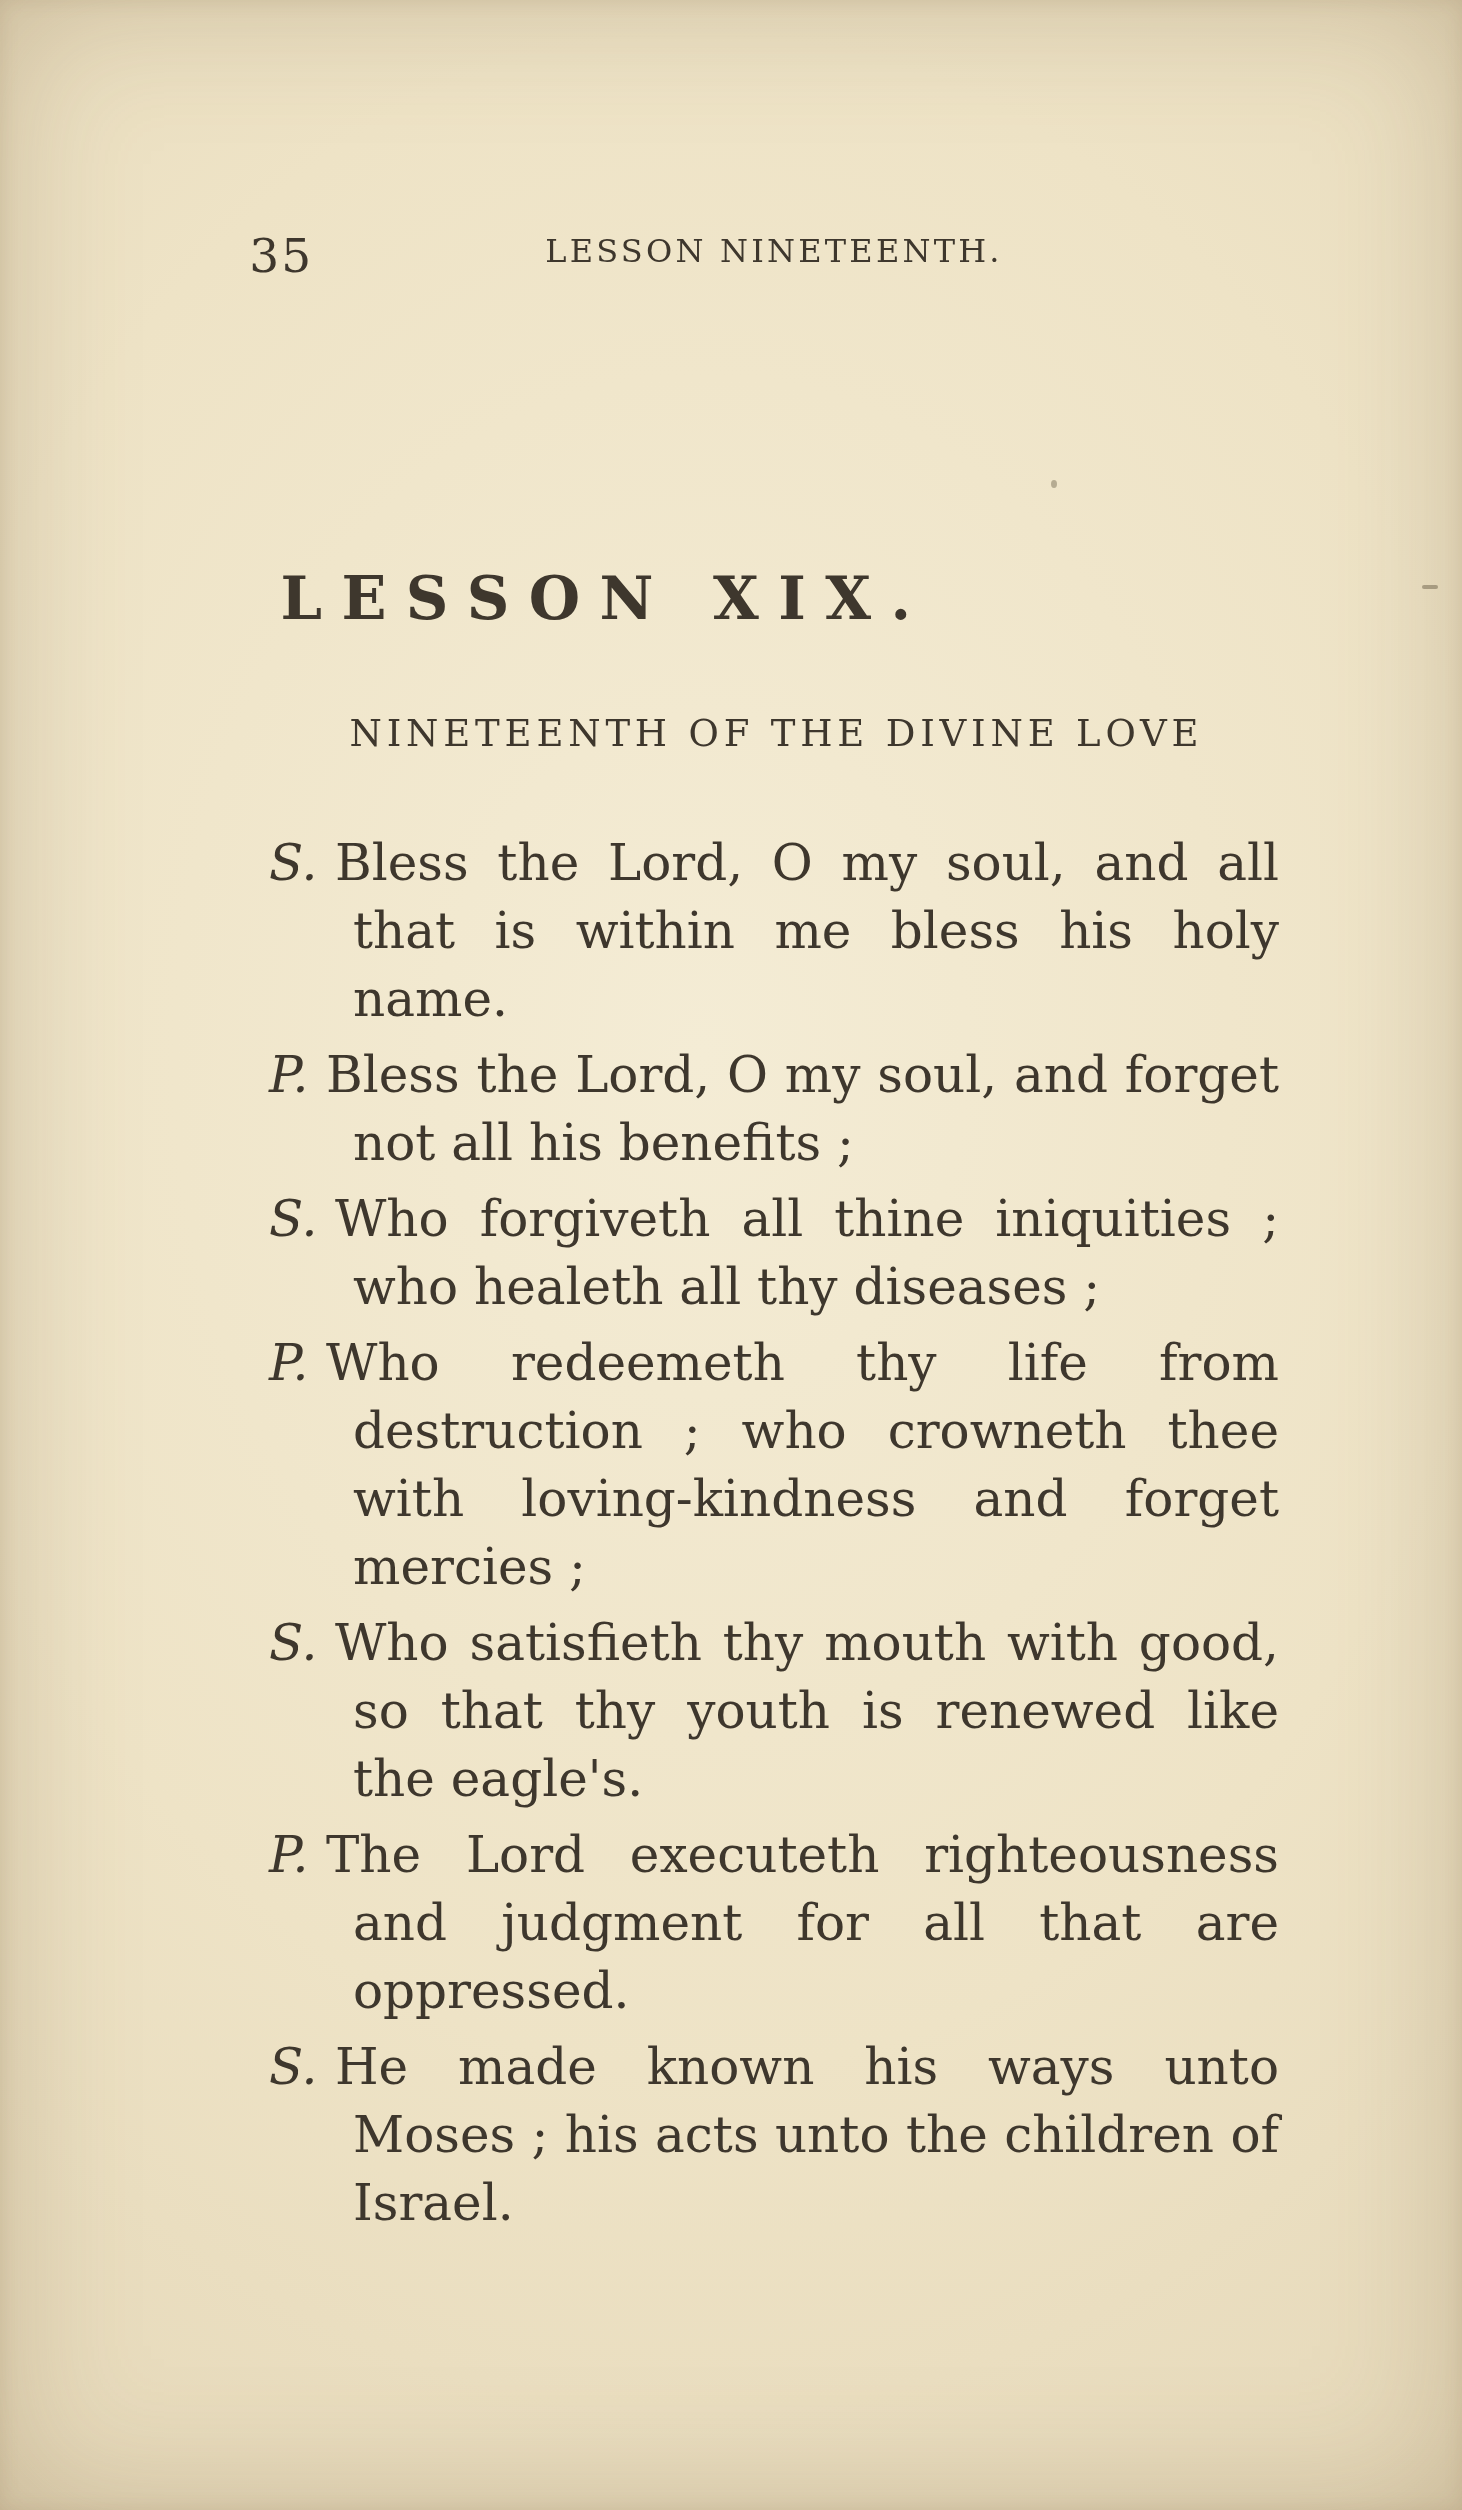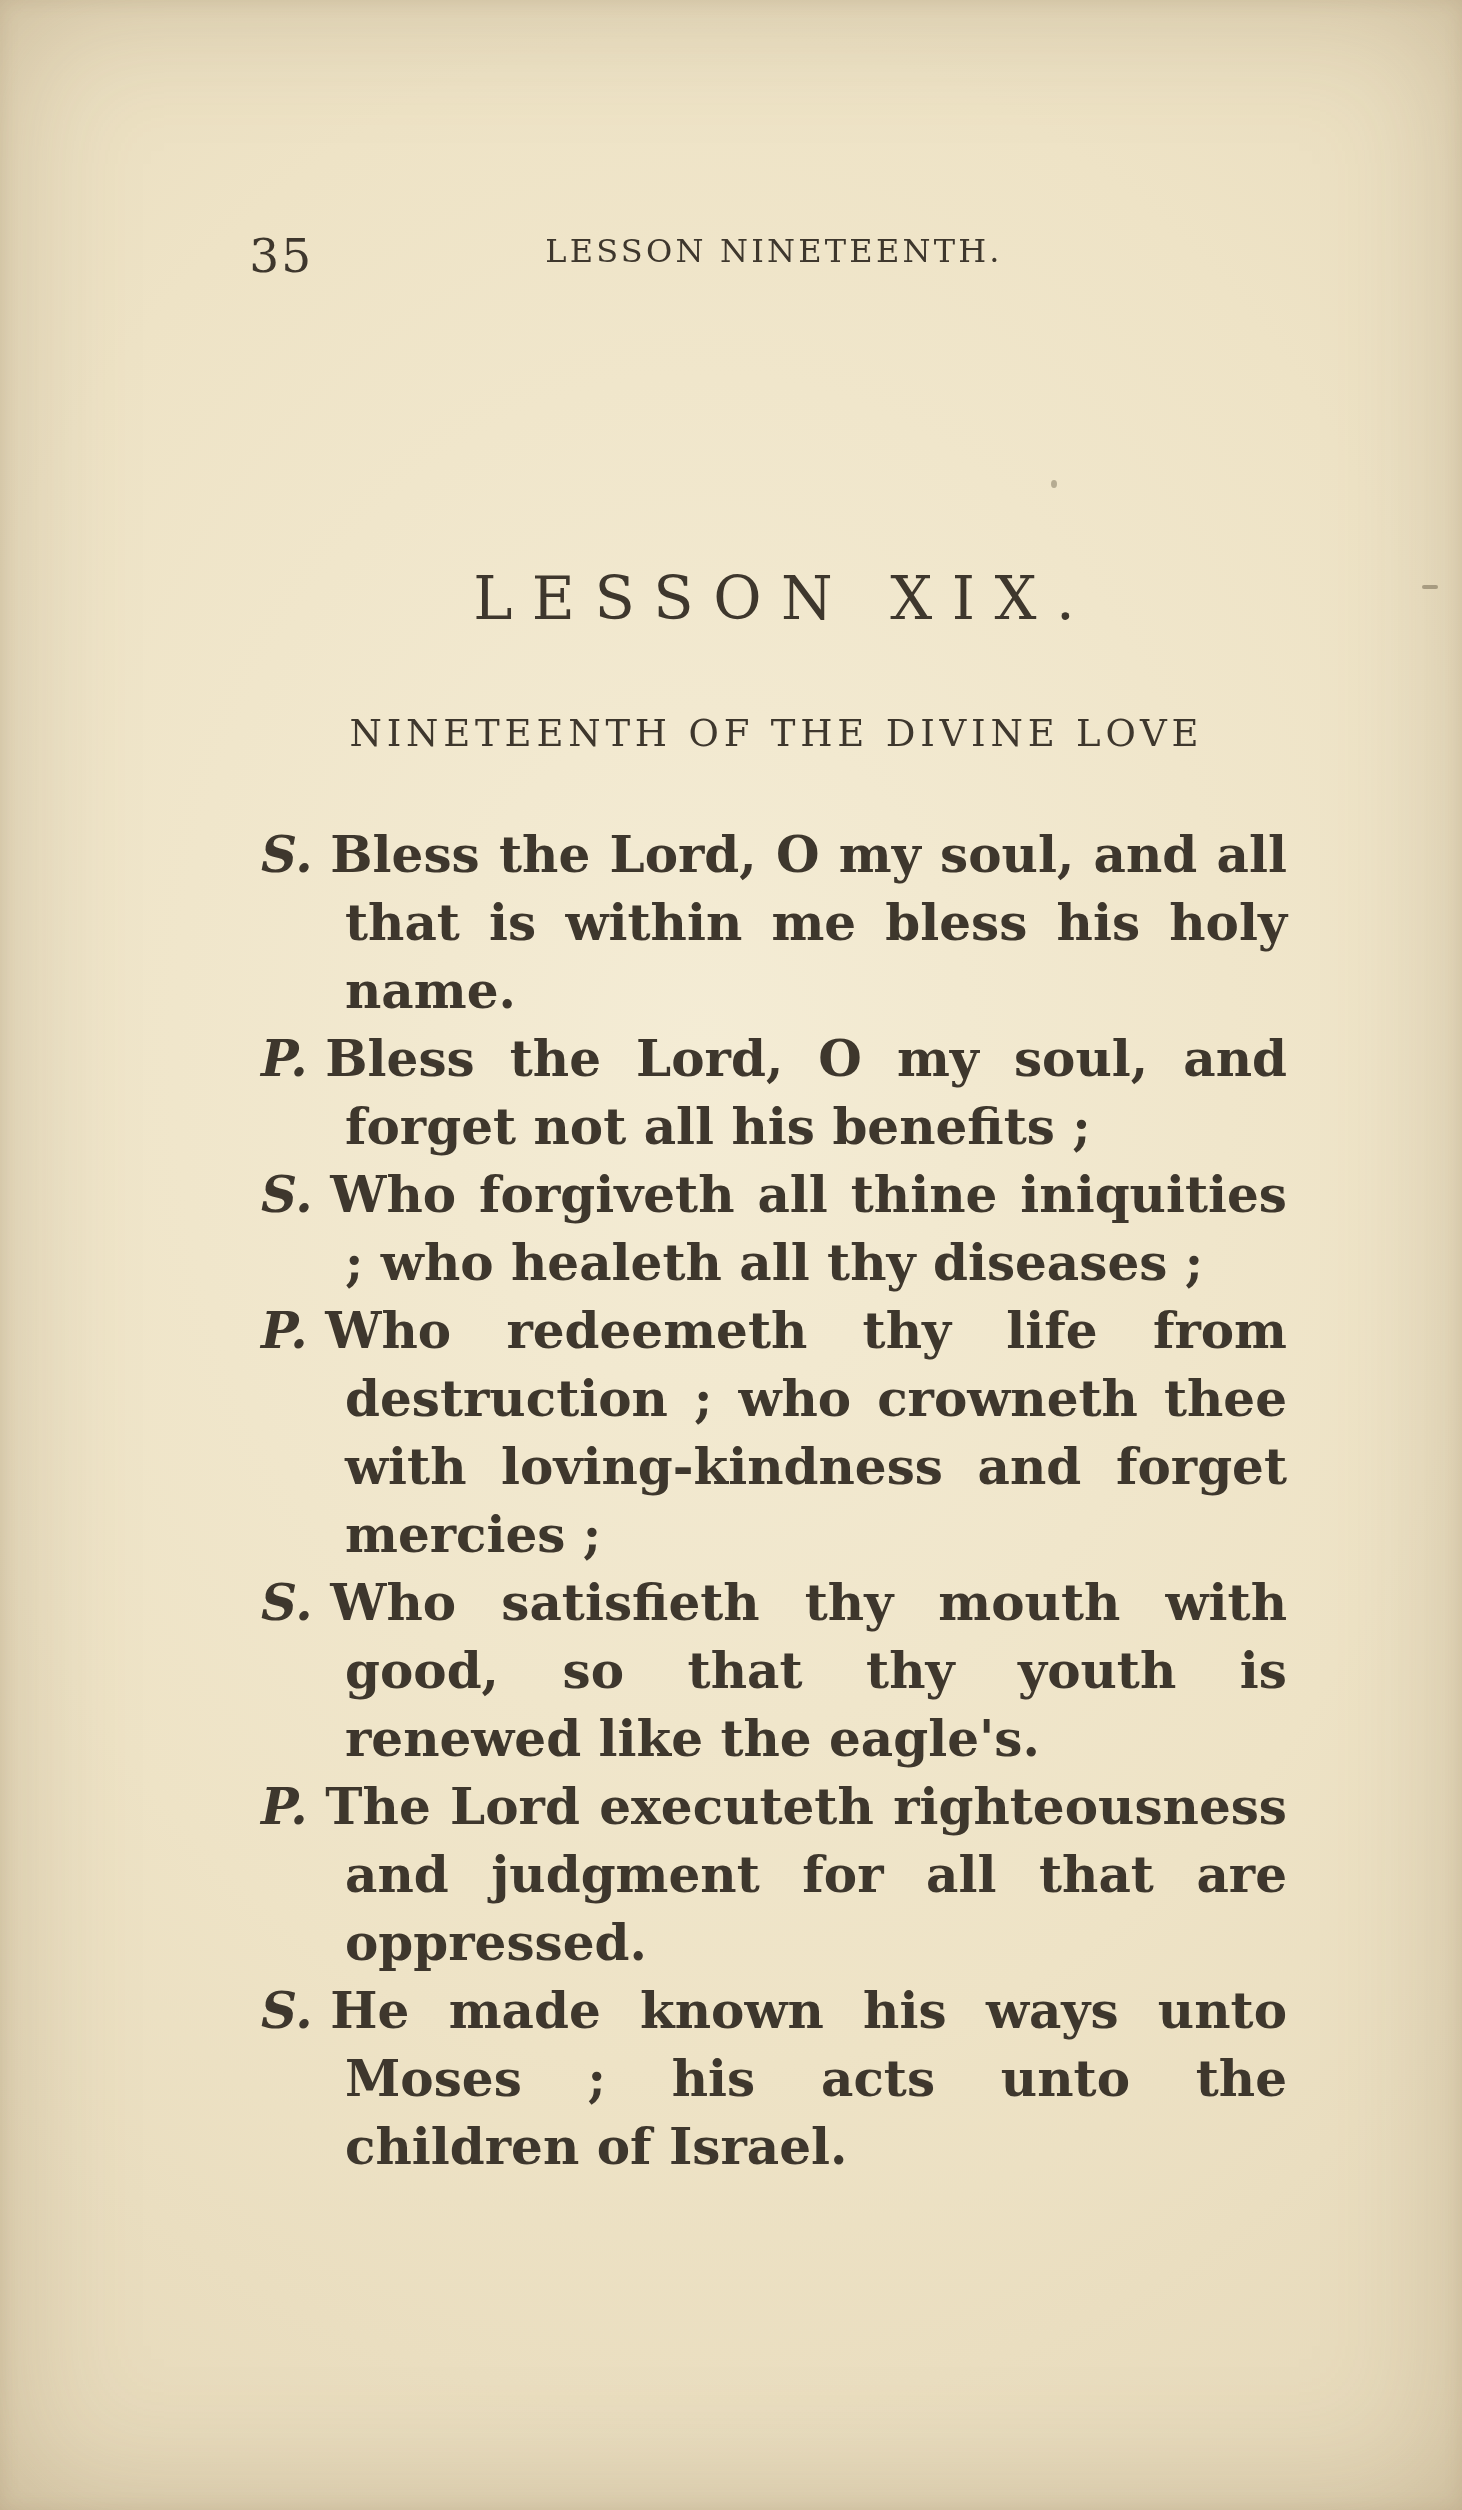--- a/index.html
+++ b/index.html
@@ -38,50 +38,49 @@
     letter-spacing:2px;
   }
   .running{
     font-size:32px;
     letter-spacing:0.10em;
   }
   .title{
     position:absolute; top:564px; left:0;
     width:100%;
     margin:0;
-    text-align:center;
+    text-align:left;
     font-size:59px;
-    font-weight:normal;
+    font-weight:bold;
     letter-spacing:0.33em;
     padding-left:0.33em;
     box-sizing:border-box;
   }
   .subtitle{
     position:absolute; top:712px; left:0;
     width:100%;
     margin:0;
     text-align:center;
     font-size:37px;
     font-weight:normal;
     letter-spacing:0.13em;
     padding-left:0.13em;
     box-sizing:border-box;
   }
   .verses{
     position:absolute; top:821px; left:0;
     width:100%;
   }
   .verse{
-    margin:0;
+    margin:8px;
     font-size:50px;
     line-height:68px;
     text-align:justify;
     padding-left:84px;
     text-indent:-84px;
-    font-weight:bold;
   }
   .speaker{
     font-style:italic;
     margin-right:17.6px;
   }
   .scan-mark{
     position:absolute;
     right:25px; top:585px;
     width:15.6px; height:3.9px;
     background:rgba(95,84,62,.45);

